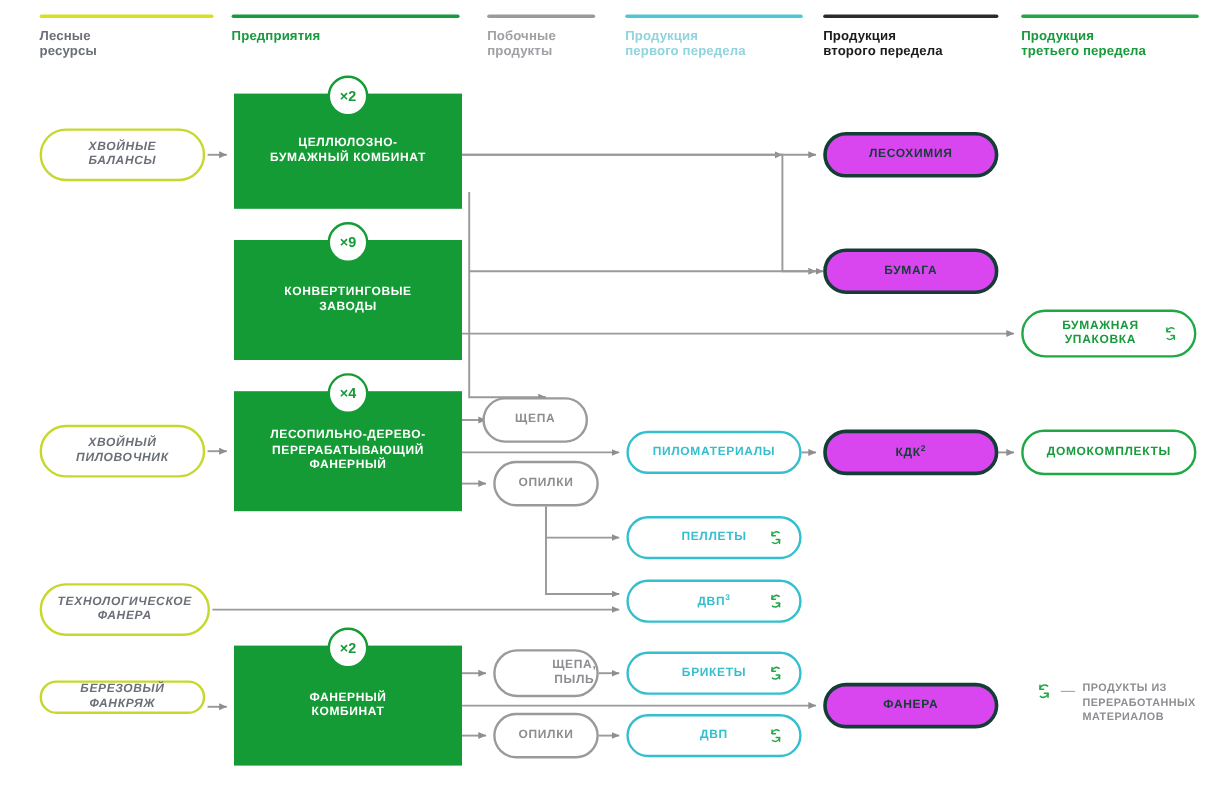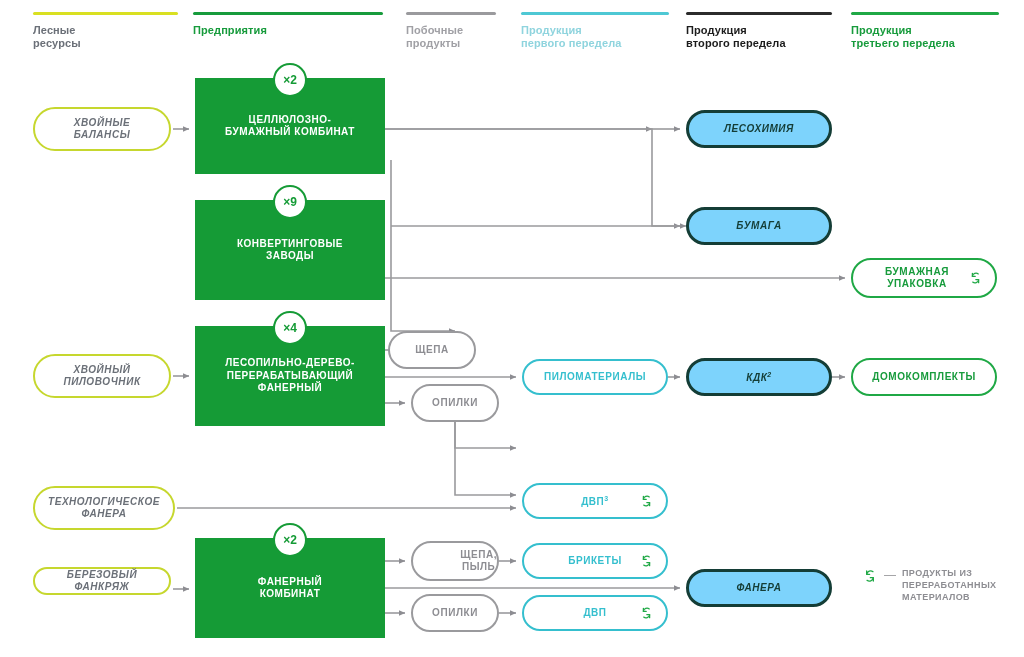--- a/index.html
+++ b/index.html
@@ -42,21 +42,21 @@
 
   
   .pill-by{border:2px solid #9a9a9d;border-radius:999px;background:#fff;}
   .pill-by .txt{color:#8d8d92;}
 
   
   .pill-first{border:2.5px solid #35bfce;border-radius:999px;background:#fff;}
   .pill-first .txt{color:#35bfce;}
 
   
-  .pill-second{border:3px solid #143d36;border-radius:999px;background:#7dd3fc;font-style:italic;}
+  .pill-second{border:3px solid #143d36;border-radius:999px;background:#d946ef;}
   .pill-second .txt{color:#143d36;}
 
   
   .pill-third{border:2.5px solid #1fa845;border-radius:999px;background:#fff;}
   .pill-third .txt{color:#179b3c;}
 
   .recycle{position:absolute;right:12px;top:50%;transform:translateY(-50%);
            width:15px;height:15px;}
 
   sup{font-size:7px;vertical-align:super;}
@@ -181,36 +181,45 @@
     <span class="txt">ЛЕСОПИЛЬНО-ДЕРЕВО-
 ПЕРЕРАБАТЫВАЮЩИЙ
 ФАНЕРНЫЙ</span>
   </div>
   <div class="node block-plant" style="left:195px;top:538px;width:190px;height:100px;">
     <span class="badge">×2</span>
     <span class="txt">ФАНЕРНЫЙ
 КОМБИНАТ</span>
   </div>
 
-  <div class="node pill-by" style="left:388px;top:331px;width:88px;height:38px;">
+  <div class="node pill-by" style="left:402px;top:331px;width:88px;height:38px;">
     <span class="txt">ЩЕПА</span>
   </div>
   <div class="node pill-by" style="left:411px;top:384px;width:88px;height:38px;">
     <span class="txt">ОПИЛКИ</span>
   </div>
   <div class="node pill-by" style="left:411px;top:541px;width:88px;height:40px;justify-content:flex-end;">
     <span class="txt">ЩЕПА,
 ПЫЛЬ</span>
   </div>
   <div class="node pill-by" style="left:411px;top:594px;width:88px;height:38px;">
     <span class="txt">ОПИЛКИ</span>
   </div>
 
   <div class="node pill-first" style="left:522px;top:359px;width:146px;height:36px;align-items:center;">
     <span class="txt">ПИЛОМАТЕРИАЛЫ</span>
+  </div>
+  <div class="node pill-first" style="left:522px;top:430px;width:146px;height:36px;">
+    <span class="txt">ПЕЛЛЕТЫ</span>
+    <svg class="recycle" viewBox="0 0 24 24" fill="none" stroke="#1fa845" stroke-width="2" stroke-linecap="round">
+      <path d="M7 9 A6 6 0 0 1 16.5 5.5"></path>
+        <path d="M17 15 A6 6 0 0 1 7.5 18.5"></path>
+      <path d="M7 4.5 L7 9.5 L11.5 9.5" stroke-linejoin="round"></path>
+      <path d="M17 19.5 L17 14.5 L12.5 14.5" stroke-linejoin="round"></path>
+    </svg>
   </div>
   <div class="node pill-first" style="left:522px;top:483px;width:146px;height:36px;">
     <span class="txt"><span>ДВП</span><sup>3</sup></span>
     <svg class="recycle" viewBox="0 0 24 24" fill="none" stroke="#1fa845" stroke-width="2" stroke-linecap="round">
       <path d="M7 9 A6 6 0 0 1 16.5 5.5"></path>
         <path d="M17 15 A6 6 0 0 1 7.5 18.5"></path>
       <path d="M7 4.5 L7 9.5 L11.5 9.5" stroke-linejoin="round"></path>
       <path d="M17 19.5 L17 14.5 L12.5 14.5" stroke-linejoin="round"></path>
     </svg>
   </div>

